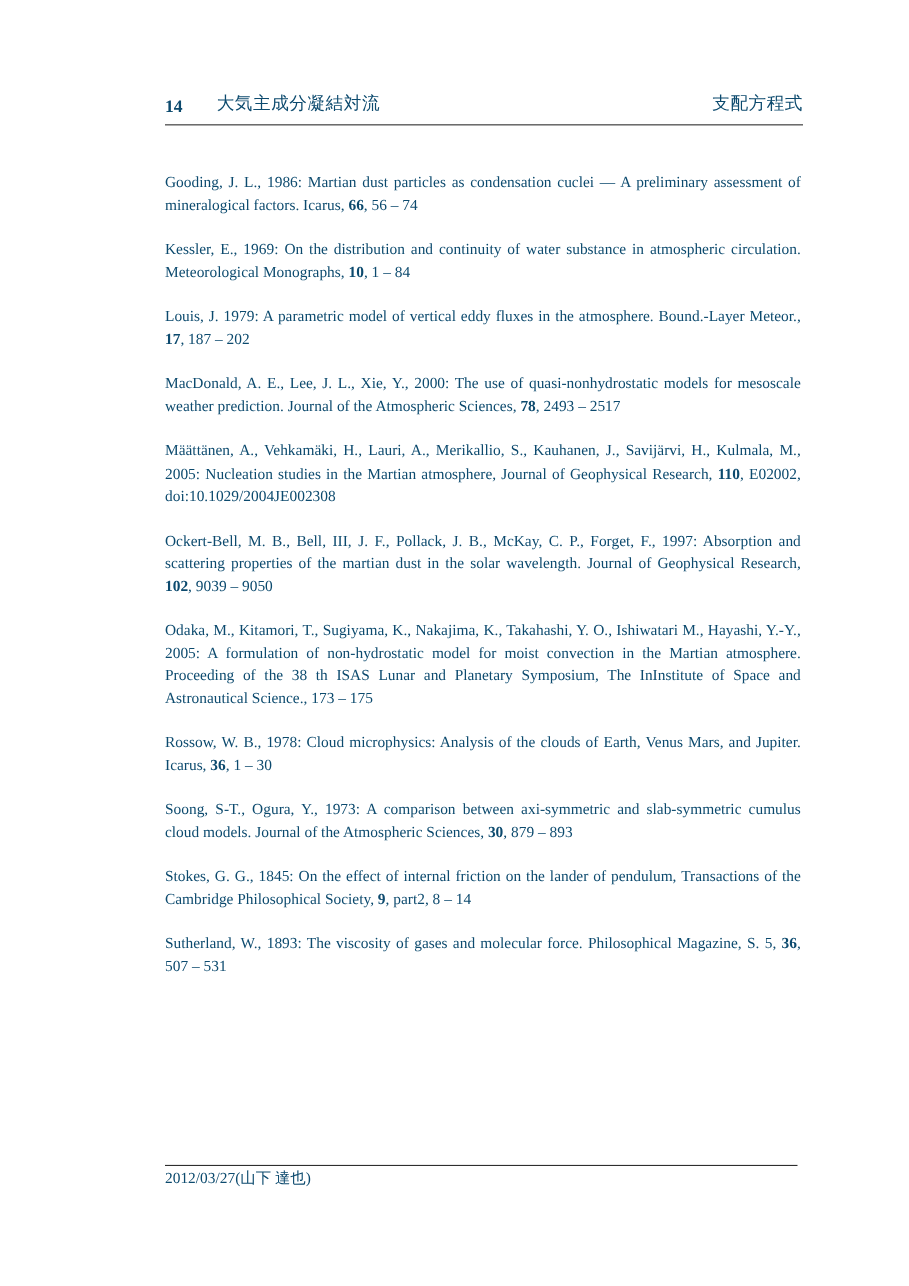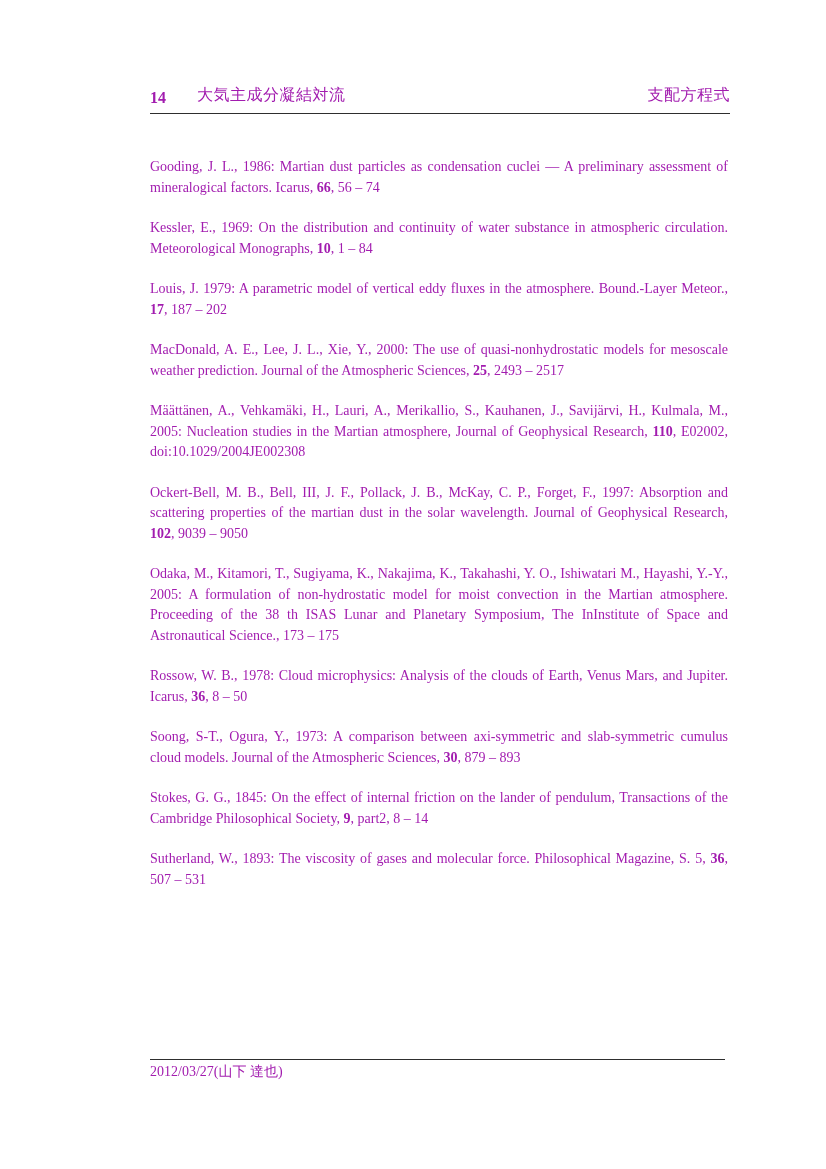--- a/index.html
+++ b/index.html
@@ -5,21 +5,21 @@
   html, body {
     margin: 0;
     padding: 0;
     background: #ffffff;
   }
   .page {
     position: relative;
     width: 826px;
     height: 1169px;
     background: #ffffff;
-    color: #a21caf;
+    color: #0c4a6e;
     font-family: "Liberation Serif", serif;
     overflow: hidden;
   }
 
   
   .header {
     position: absolute;
     top: 86px;
     left: 150px;
     width: 580px;
@@ -94,25 +94,25 @@
   <div class="header">
     <span class="pagenum">14</span>
     <span class="htitle-left">大気主成分凝結対流</span>
     <span class="htitle-right">支配方程式</span>
   </div>
 
   <div class="refs" id="refs">
       <p><span>Gooding, J. L., 1986: Martian dust particles as condensation cuclei — A preliminary assessment of mineralogical factors. Icarus, </span><span class="vol">66</span><span>, 56 – 74</span></p>
       <p><span>Kessler, E., 1969: On the distribution and continuity of water substance in atmospheric circulation. Meteorological Monographs, </span><span class="vol">10</span><span>, 1 – 84</span></p>
       <p><span>Louis, J. 1979: A parametric model of vertical eddy fluxes in the atmosphere. Bound.-Layer Meteor., </span><span class="vol">17</span><span>, 187 – 202</span></p>
-      <p><span>MacDonald, A. E., Lee, J. L., Xie, Y., 2000: The use of quasi-nonhydrostatic models for mesoscale weather prediction. Journal of the Atmospheric Sciences, </span><span class="vol">25</span><span>, 2493 – 2517</span></p>
+      <p><span>MacDonald, A. E., Lee, J. L., Xie, Y., 2000: The use of quasi-nonhydrostatic models for mesoscale weather prediction. Journal of the Atmospheric Sciences, </span><span class="vol">78</span><span>, 2493 – 2517</span></p>
       <p><span>Määttänen, A., Vehkamäki, H., Lauri, A., Merikallio, S., Kauhanen, J., Savijärvi, H., Kulmala, M., 2005: Nucleation studies in the Martian atmosphere, Journal of Geophysical Research, </span><span class="vol">110</span><span>, E02002, doi:10.1029/2004JE002308</span></p>
       <p><span>Ockert-Bell, M. B., Bell, III, J. F., Pollack, J. B., McKay, C. P., Forget, F., 1997: Absorption and scattering properties of the martian dust in the solar wavelength. Journal of Geophysical Research, </span><span class="vol">102</span><span>, 9039 – 9050</span></p>
       <p><span>Odaka, M., Kitamori, T., Sugiyama, K., Nakajima, K., Takahashi, Y. O., Ishiwatari M., Hayashi, Y.-Y., 2005: A formulation of non-hydrostatic model for moist convection in the Martian atmosphere. Proceeding of the 38 th ISAS Lunar and Planetary Symposium, The InInstitute of Space and Astronautical Science., 173 – 175</span></p>
-      <p><span>Rossow, W. B., 1978: Cloud microphysics: Analysis of the clouds of Earth, Venus Mars, and Jupiter. Icarus, </span><span class="vol">36</span><span>, 8 – 50</span></p>
+      <p><span>Rossow, W. B., 1978: Cloud microphysics: Analysis of the clouds of Earth, Venus Mars, and Jupiter. Icarus, </span><span class="vol">36</span><span>, 1 – 30</span></p>
       <p><span>Soong, S-T., Ogura, Y., 1973: A comparison between axi-symmetric and slab-symmetric cumulus cloud models. Journal of the Atmospheric Sciences, </span><span class="vol">30</span><span>, 879 – 893</span></p>
       <p><span>Stokes, G. G., 1845: On the effect of internal friction on the lander of pendulum, Transactions of the Cambridge Philosophical Society, </span><span class="vol">9</span><span>, part2, 8 – 14</span></p>
       <p><span>Sutherland, W., 1893: The viscosity of gases and molecular force. Philosophical Magazine, S. 5, </span><span class="vol">36</span><span>, 507 – 531</span></p>
     </div>
 
   <div class="footer-rule"></div>
 
   <div class="footer">2012/03/27(山下 達也)</div>
 
 </div>

